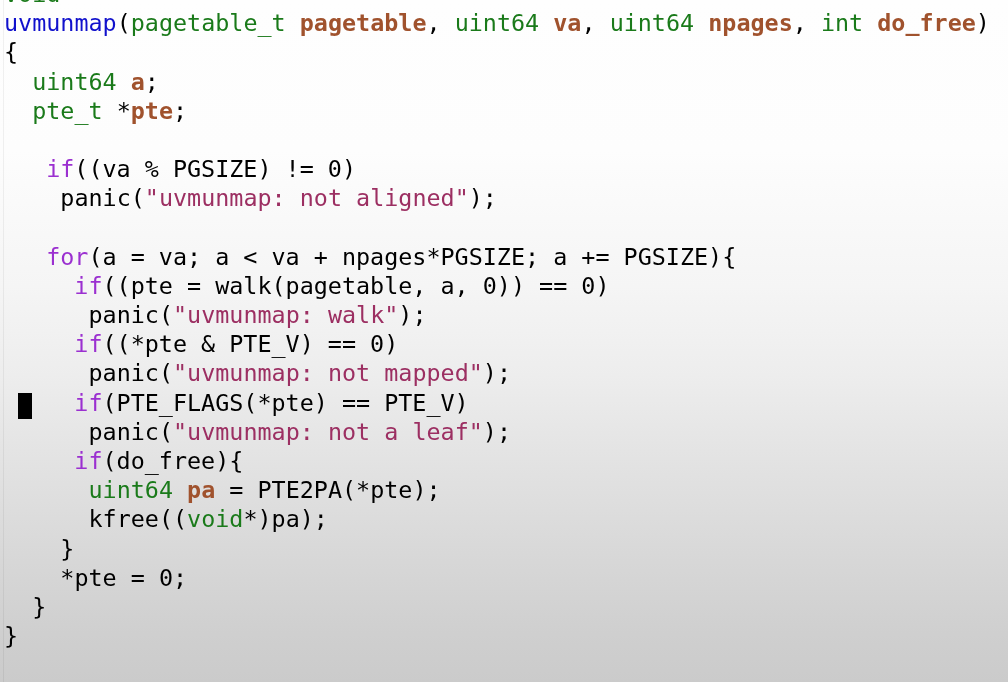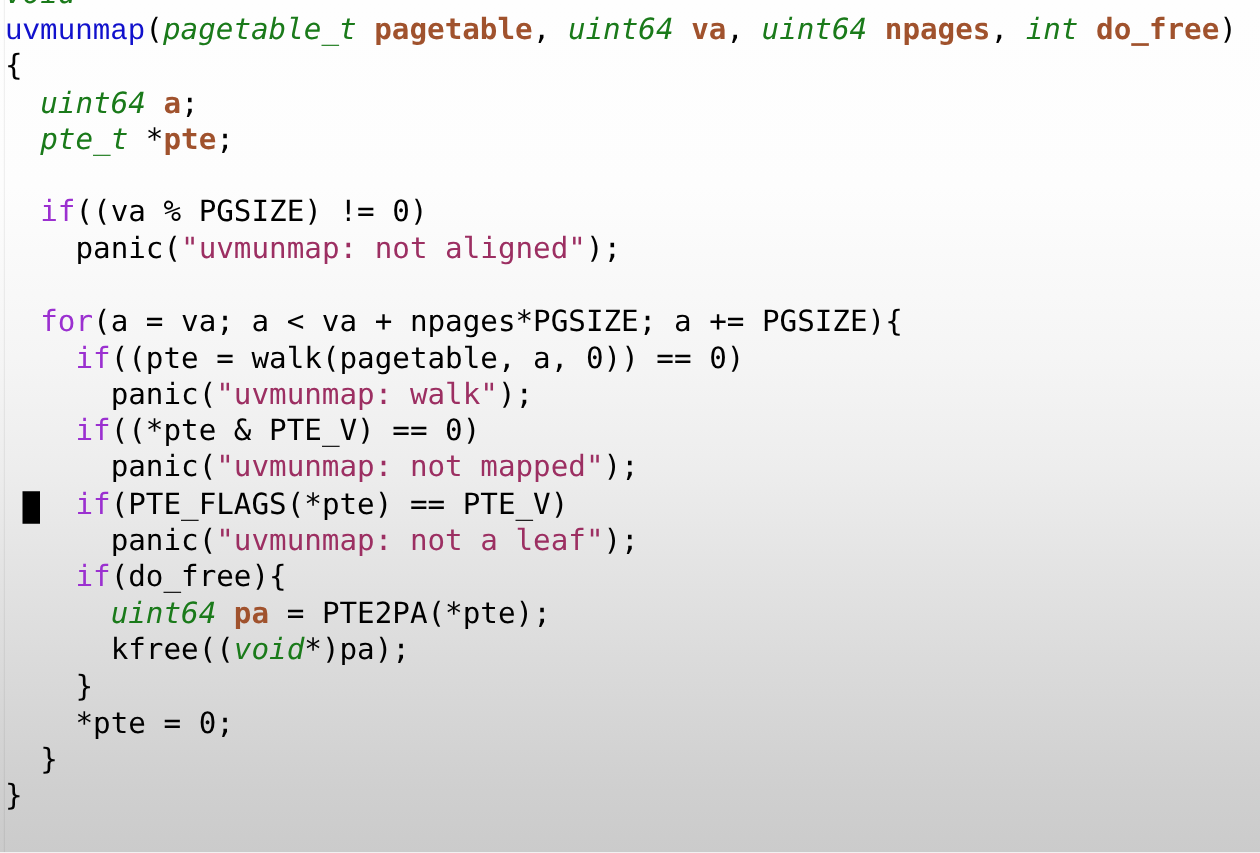--- a/index.html
+++ b/index.html
@@ -53,24 +53,24 @@
     color: #000000;
     -webkit-font-smoothing: antialiased;
   }
 
   #code .line {
     display: block;
     height: 29.2px;
   }
 
   
-  .tok-type    { color: #1a7a1a; font-style: italic; }   
-  .tok-fname   { color: #1111cc; font-family: Liberation Mono, monospace; }   
+  .tok-type    { color: #1a7a1a; }   
+  .tok-fname   { color: #1111cc; }   
   .tok-param   { color: #a0522d; font-weight: bold; }   
-  .tok-kw      { color: #9b30d0; }   
+  .tok-kw      { color: #9b30d0; margin-left: 14px; }   
   .tok-str     { color: #9c2f62; }   
   .tok-plain   { color: #000000; }
 
   
   #cursor {
     position: absolute;
     left: 18px;
     top: 353px;
     width: 13px;
     height: 26px;

